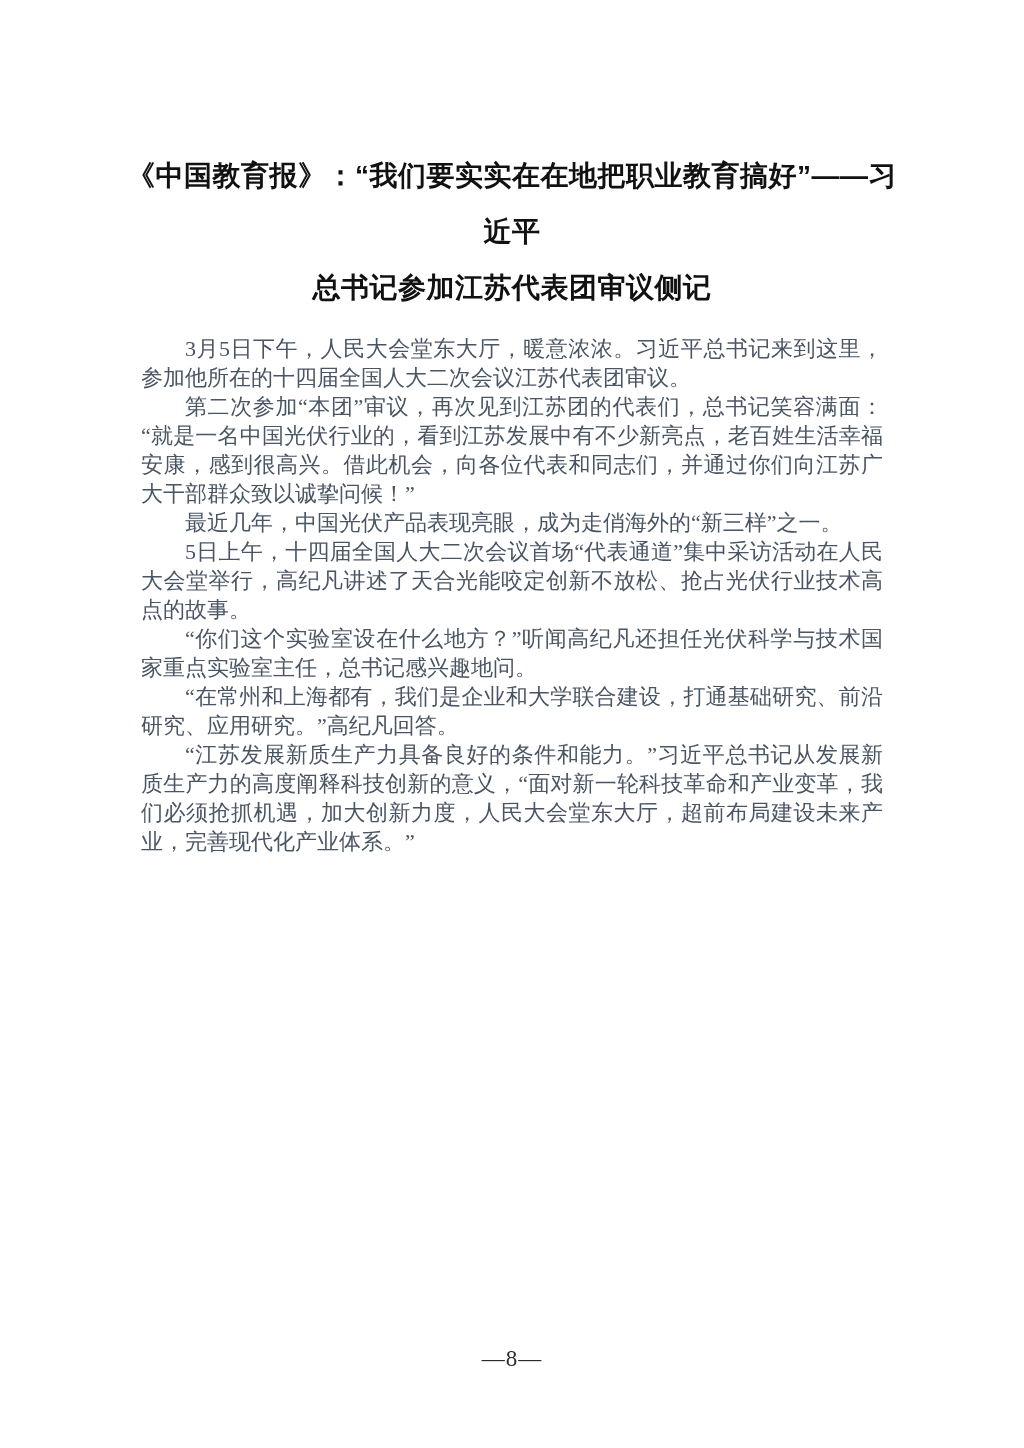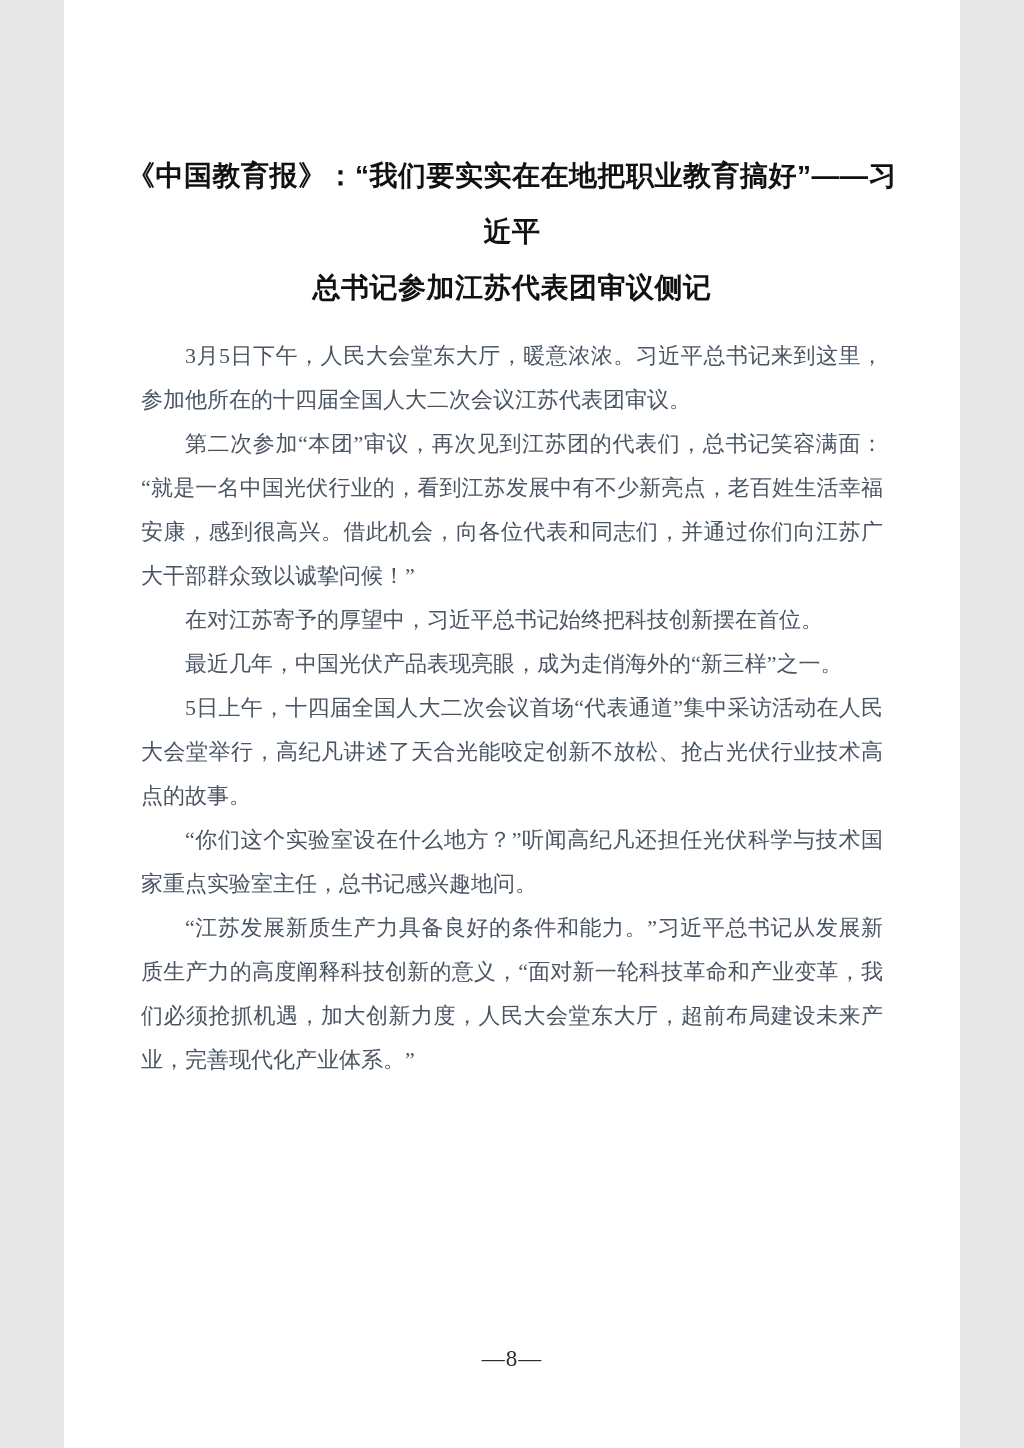--- a/index.html
+++ b/index.html
@@ -1,19 +1,19 @@
 <!DOCTYPE html>
 <html lang="zh" style="--page-background: #ffffff; --title-text: #111111; --body-text: #4a5563; --footer-text: #2b2b2b;"><head>
 <meta charset="utf-8">
 <style>
   * { margin: 0; padding: 0; box-sizing: border-box; }
   html, body { background: #e8e8e8; }
   .page {
     position: relative;
-    width: 896px;
+    width: 1024px;
     height: 1448px;
     margin: 0 auto;
     background: var(--page-background, #ffffff);
     overflow: hidden;
   }
   .doc-title {
     margin: 148px auto 0 auto;
     width: 780px;
     text-align: center;
     font-family: "Liberation Sans", "DejaVu Sans", sans-serif;
@@ -21,21 +21,21 @@
     font-size: 28px;
     line-height: 56px;
     color: var(--title-text, #111111);
     letter-spacing: 0.5px;
   }
   .doc-body {
     width: 742px;
     margin: 18px auto 0 auto;
     font-family: "Liberation Serif", "DejaVu Serif", serif;
     font-size: 22px;
-    line-height: 44px;
+    line-height: 29px;
     color: var(--body-text, #4a5563);
     text-align: justify;
   }
   .doc-body p {
     text-indent: 2em;
     margin: 0;
   }
   .page-footer {
     position: absolute;
     bottom: 76px;
@@ -54,22 +54,22 @@
 <div class="page">
 
   <div class="doc-title">
     <div>《中国教育报》：“我们要实实在在地把职业教育搞好”——习近平</div>
     <div>总书记参加江苏代表团审议侧记</div>
   </div>
 
   <div class="doc-body">
     <p>3月5日下午，人民大会堂东大厅，暖意浓浓。习近平总书记来到这里，参加他所在的十四届全国人大二次会议江苏代表团审议。</p>
     <p>第二次参加“本团”审议，再次见到江苏团的代表们，总书记笑容满面：“就是一名中国光伏行业的，看到江苏发展中有不少新亮点，老百姓生活幸福安康，感到很高兴。借此机会，向各位代表和同志们，并通过你们向江苏广大干部群众致以诚挚问候！”</p>
-    <p>在对江苏寄予的厚望中，习近平总书记始终把科技创新摆在首位。</p>
     <p>最近几年，中国光伏产品表现亮眼，成为走俏海外的“新三样”之一。</p>
     <p>5日上午，十四届全国人大二次会议首场“代表通道”集中采访活动在人民大会堂举行，高纪凡讲述了天合光能咬定创新不放松、抢占光伏行业技术高点的故事。</p>
     <p>“你们这个实验室设在什么地方？”听闻高纪凡还担任光伏科学与技术国家重点实验室主任，总书记感兴趣地问。</p>
+    <p>“在常州和上海都有，我们是企业和大学联合建设，打通基础研究、前沿研究、应用研究。”高纪凡回答。</p>
     <p>“江苏发展新质生产力具备良好的条件和能力。”习近平总书记从发展新质生产力的高度阐释科技创新的意义，“面对新一轮科技革命和产业变革，我们必须抢抓机遇，加大创新力度，人民大会堂东大厅，超前布局建设未来产业，完善现代化产业体系。”</p>
   </div>
 
   <div class="page-footer">—8—</div>
 
 </div>
 
 </body></html>

